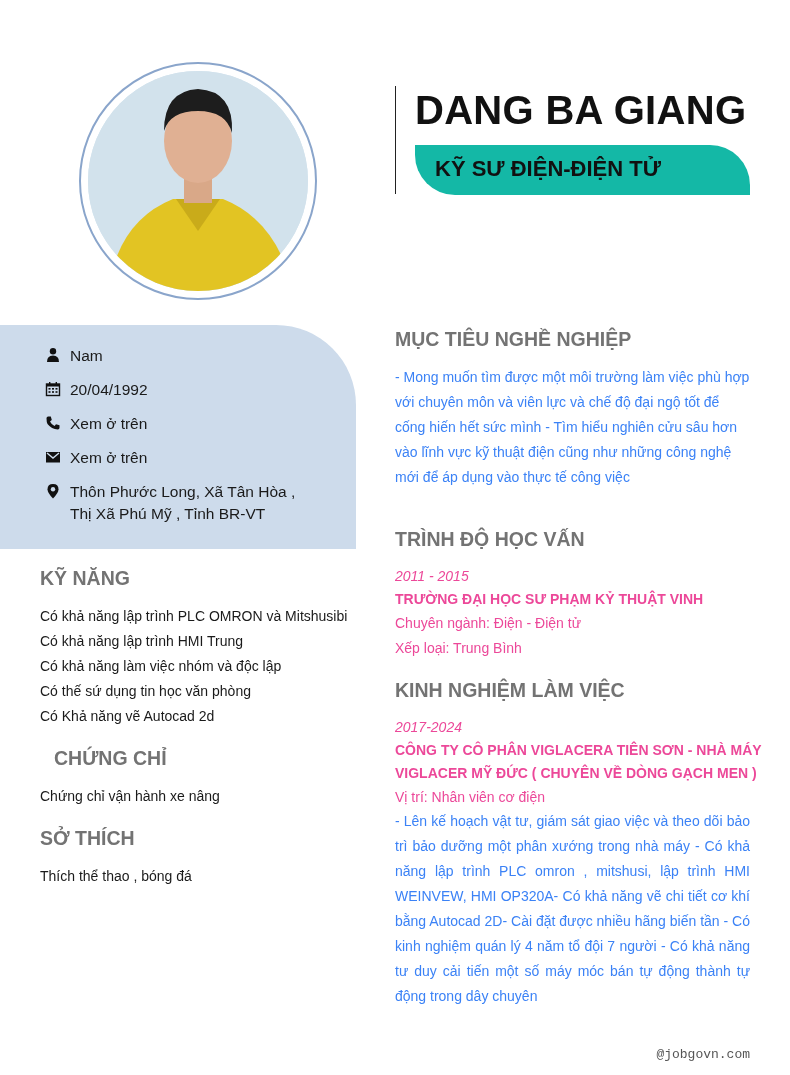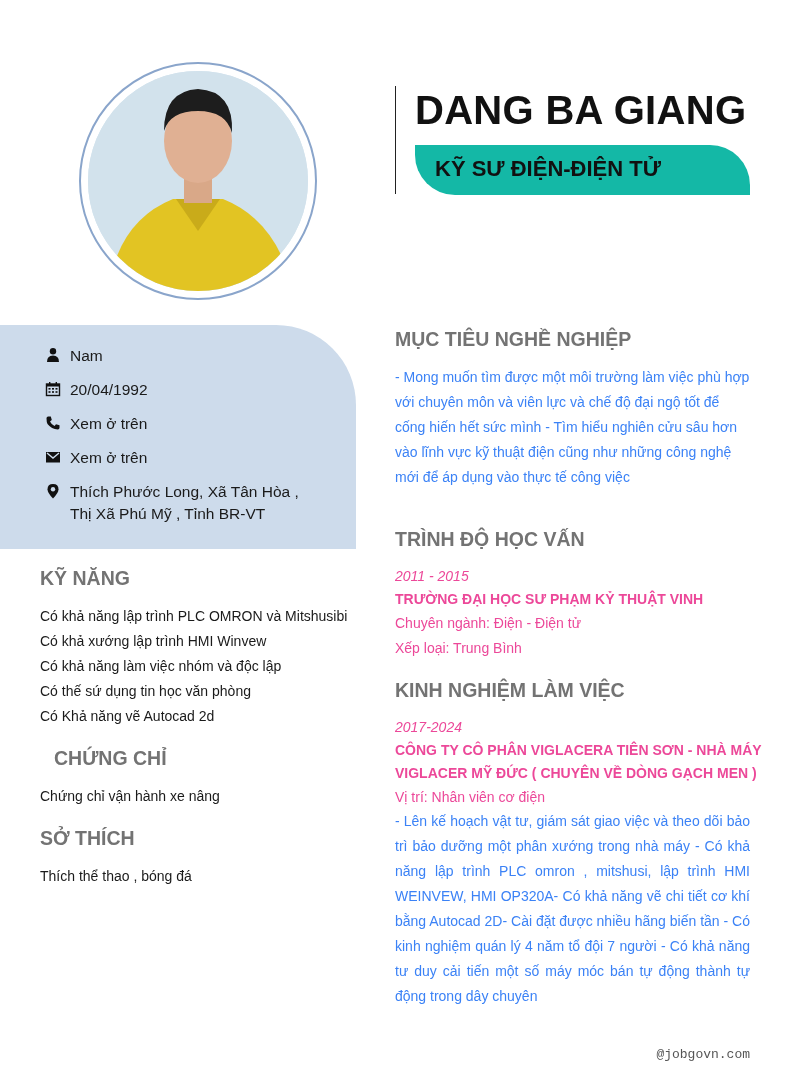--- a/index.html
+++ b/index.html
@@ -119,29 +119,29 @@
   <span class="txt">Xem ở trên</span>
 </div>
 <div class="info-row" style="top:481px;">
   <span class="ic">
     <svg viewBox="0 0 16 16">
         <path d="M8 1 Q13.5 1 13.5 6.3 Q13.5 10 8 15.5 Q2.5 10 2.5 6.3 Q2.5 1 8 1 Z" fill="#111"></path>
         <circle cx="8" cy="6.2" r="2.2" fill="#cddbeb"></circle>
       </svg>
   </span>
   <span class="txt">
-    <span>Thích Phước Long, Xã Tân Hòa ,</span><br>
+    <span>Thôn Phước Long, Xã Tân Hòa ,</span><br>
     <span>Thị Xã Phú Mỹ , Tỉnh BR-VT</span>
   </span>
 </div>
 
 <div class="section-title" style="left:40px; top:567px;">KỸ NĂNG</div>
 <div class="left-list" style="top:606px;">
   <div>Có khả năng lập trình PLC OMRON và Mitshusibi</div>
-  <div>Có khả xướng lập trình HMI Winvew</div>
+  <div>Có khả năng lập trình HMI Trung</div>
   <div>Có khả năng làm việc nhóm và độc lập</div>
   <div>Có thế sứ dụng tin học văn phòng</div>
   <div>Có Khả năng vẽ Autocad 2d</div>
 </div>
 
 <div class="section-title" style="left:54px; top:747px;">CHỨNG CHỈ</div>
 <div class="left-list" style="top:786px;">
   <div>Chứng chỉ vận hành xe nâng</div>
 </div>
 

